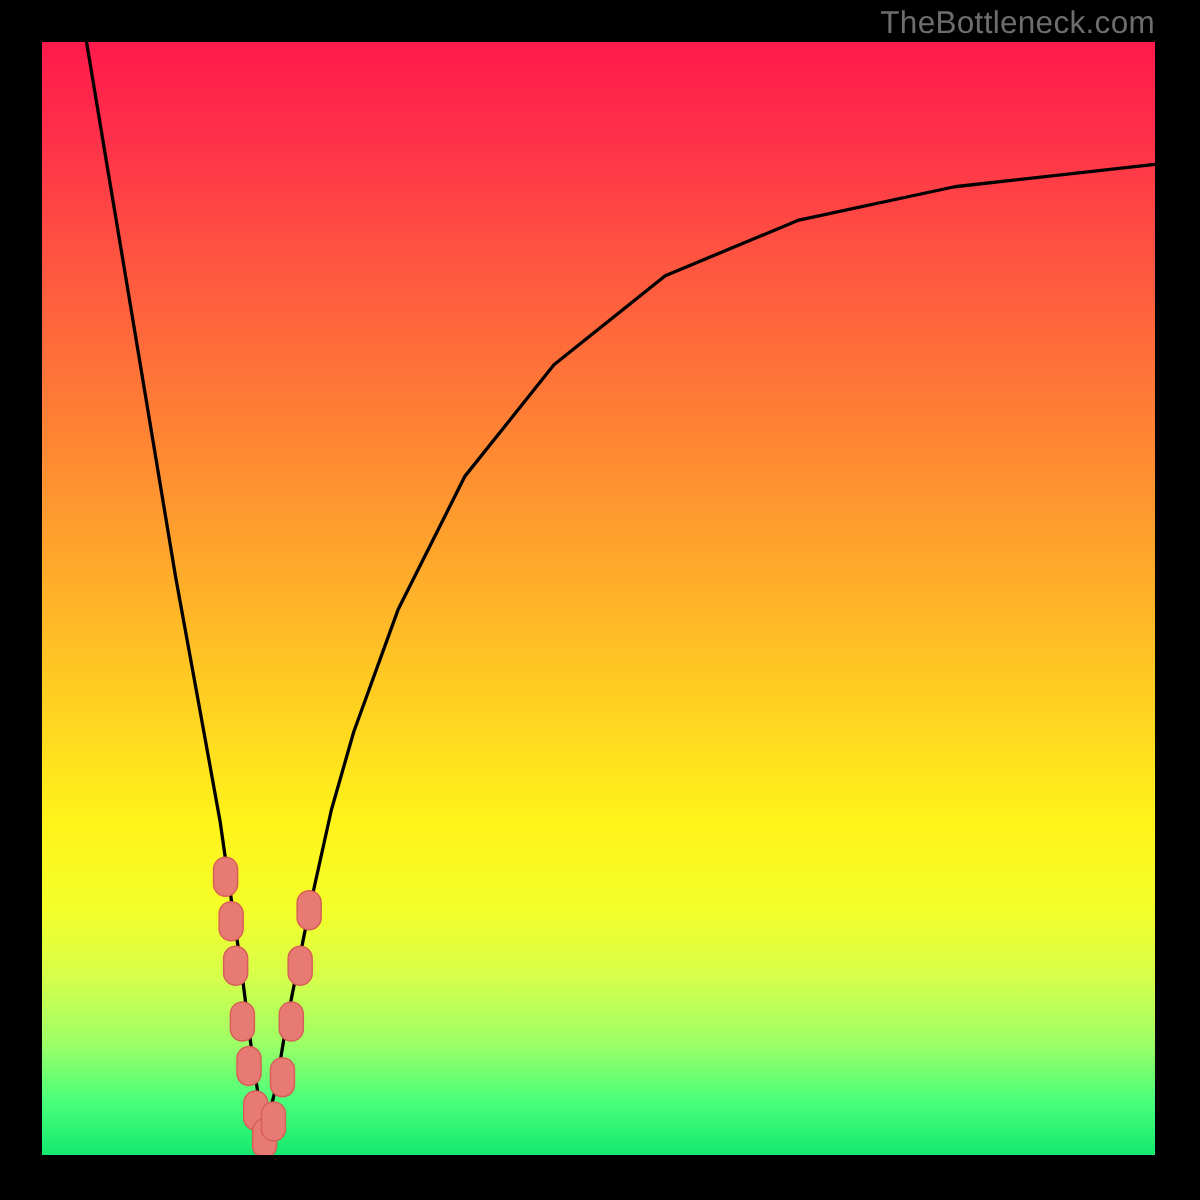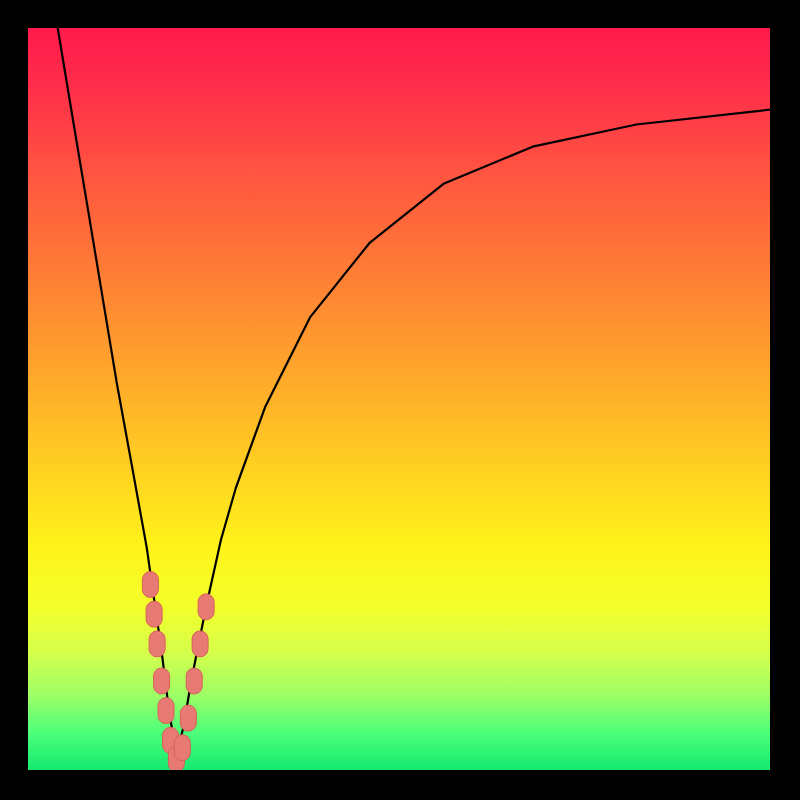--- a/index.html
+++ b/index.html
@@ -79,13 +79,14 @@
           <rect x="134.5" y="699.3" width="16" height="26" rx="8" ry="8" fill="#e77b74" stroke="#d85f58" stroke-width="1"></rect>
           <rect x="140.4" y="717.9" width="16" height="26" rx="8" ry="8" fill="#e77b74" stroke="#d85f58" stroke-width="1"></rect>
           <rect x="146.3" y="706.7" width="16" height="26" rx="8" ry="8" fill="#e77b74" stroke="#d85f58" stroke-width="1"></rect>
           <rect x="152.3" y="677.1" width="16" height="26" rx="8" ry="8" fill="#e77b74" stroke="#d85f58" stroke-width="1"></rect>
           <rect x="158.2" y="640.0" width="16" height="26" rx="8" ry="8" fill="#e77b74" stroke="#d85f58" stroke-width="1"></rect>
           <rect x="164.1" y="602.9" width="16" height="26" rx="8" ry="8" fill="#e77b74" stroke="#d85f58" stroke-width="1"></rect>
           <rect x="170.1" y="565.8" width="16" height="26" rx="8" ry="8" fill="#e77b74" stroke="#d85f58" stroke-width="1"></rect>
         </g>
     </svg>
   </div>
+  <div class="watermark">TheBottleneck.com</div>
 </div>
 
 </body></html>

